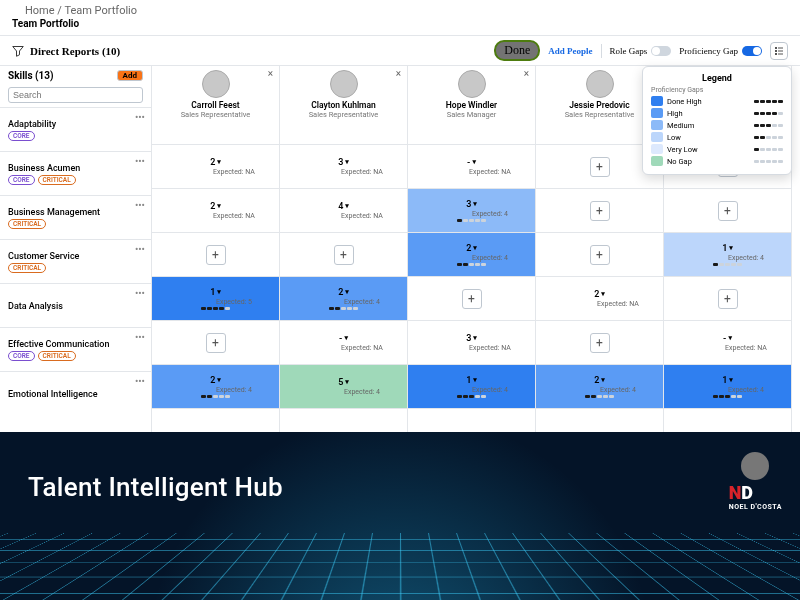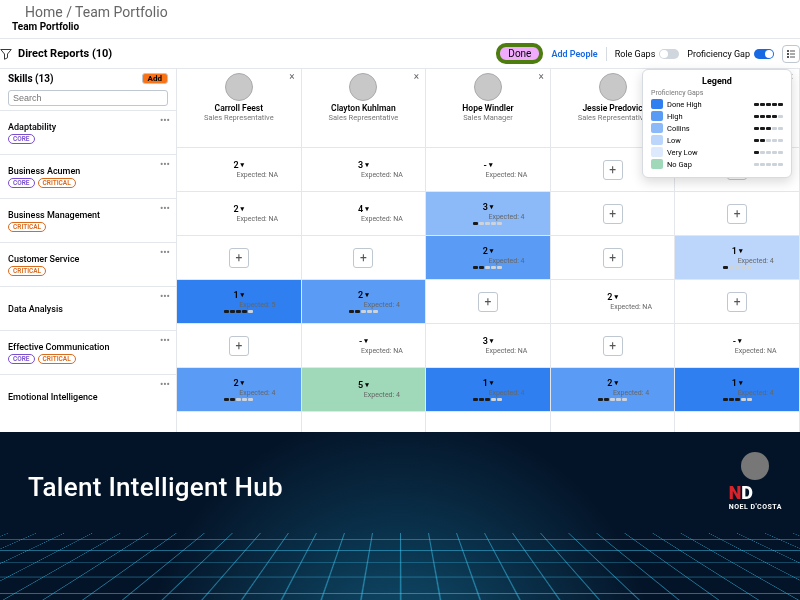--- a/index.html
+++ b/index.html
@@ -1,40 +1,40 @@
 <!DOCTYPE html>
 <html><head>
 <meta charset="utf-8">
 <style>
 * { box-sizing: border-box; margin: 0; padding: 0; }
 body { font-family: -apple-system, BlinkMacSystemFont, "Segoe UI", Roboto, Arial, sans-serif; width: 800px; height: 600px; overflow: hidden; background: #fff; font-size: 10px; }
 
 
 .top { padding: 4px 12px 2px; }
-.breadcrumb { color: #666; font-size: 14px; padding-left: 13px; }
+.breadcrumb { color: #666; font-size: 11px; padding-left: 13px; }
 .page-title { font-size: 10px; font-weight: 700; margin-top: 1px; }
 
 
-.toolbar { display: flex; align-items: center; justify-content: space-between; padding: 4px 0; border-top: 1px solid #e3e6ea; border-bottom: 1px solid #e3e6ea; margin-top: 4px; }
+.toolbar { display: flex; align-items: center; justify-content: space-between; padding: 4px 12px; border-top: 1px solid #e3e6ea; border-bottom: 1px solid #e3e6ea; margin-top: 4px; font-family: Liberation Serif, serif; }
 .toolbar-left { display: flex; align-items: center; gap: 6px; font-weight: 700; font-size: 11px; }
 .toolbar-right { display: flex; align-items: center; gap: 8px; font-size: 9px; }
 .filter-icon { width: 12px; height: 12px; }
-.pill-btn { border: 4px solid #4d7c0f; padding: 1px 8px; border-radius: 10px; font-size: 10px; background: #f0abfc; cursor: pointer; }
+.pill-btn { border: 2px solid #4d7c0f; padding: 1px 8px; border-radius: 10px; font-size: 12px; background: #737373; cursor: pointer; }
 .link-btn { color: #1668e3; font-weight: 600; cursor: pointer; }
 .vsep { width: 1px; height: 14px; background: #d6dbe1; }
 .toggle { display: inline-flex; align-items: center; gap: 4px; }
 .switch { width: 20px; height: 10px; border-radius: 5px; background: #cfd6de; position: relative; }
 .switch.on { background: #1668e3; }
 .switch::after { content: ""; position: absolute; width: 8px; height: 8px; border-radius: 50%; background: #fff; top: 1px; left: 1px; }
 .switch.on::after { left: 11px; }
 .icon-btn { width: 18px; height: 18px; border: 1px solid #bfc7d0; border-radius: 4px; display: inline-flex; align-items: center; justify-content: center; cursor: pointer; }
 
 
 .grid-wrap { display: flex; position: relative; }
-.skills-col { width: 177px; border-right: 1px solid #e3e6ea; }
+.skills-col { width: 152px; border-right: 1px solid #e3e6ea; }
 .skills-head { display: flex; justify-content: space-between; align-items: center; padding: 4px 8px; font-weight: 700; font-size: 10px; }
 .add-btn { border: 1px solid #bfc7d0; border-radius: 3px; padding: 0 5px; font-size: 8px; background: #f97316; cursor: pointer; }
 .search { margin: 2px 8px 4px; }
 .search input { width: 100%; border: 1px solid #bfc7d0; border-radius: 3px; padding: 2px 4px; font-size: 9px; }
 .skill-row { height: 44px; padding: 4px 8px; border-top: 1px solid #e3e6ea; display: flex; flex-direction: column; justify-content: center; position: relative; }
 .skill-row .name { font-size: 9px; font-weight: 500; }
 .skill-row .tags { display: flex; gap: 3px; margin-top: 2px; }
 .tag { font-size: 6.5px; border: 1px solid; border-radius: 7px; padding: 0 4px; font-weight: 600; }
 .tag.core { color: #7a4ecf; border-color: #7a4ecf; }
 .tag.critical { color: #d96b1f; border-color: #d96b1f; }
@@ -438,21 +438,21 @@
             <span class="f"></span>
             <span class="f"></span>
             <span class="f"></span>
             <span class="f"></span>
             <span></span>
           </div>
         </div>
         <div class="lrow">
           <div class="ll">
             <div class="sw g-med"></div>
-            <span>Collins</span>
+            <span>Medium</span>
           </div>
           <div class="ldots">
             <span class="f"></span>
             <span class="f"></span>
             <span class="f"></span>
             <span></span>
             <span></span>
           </div>
         </div>
         <div class="lrow">

